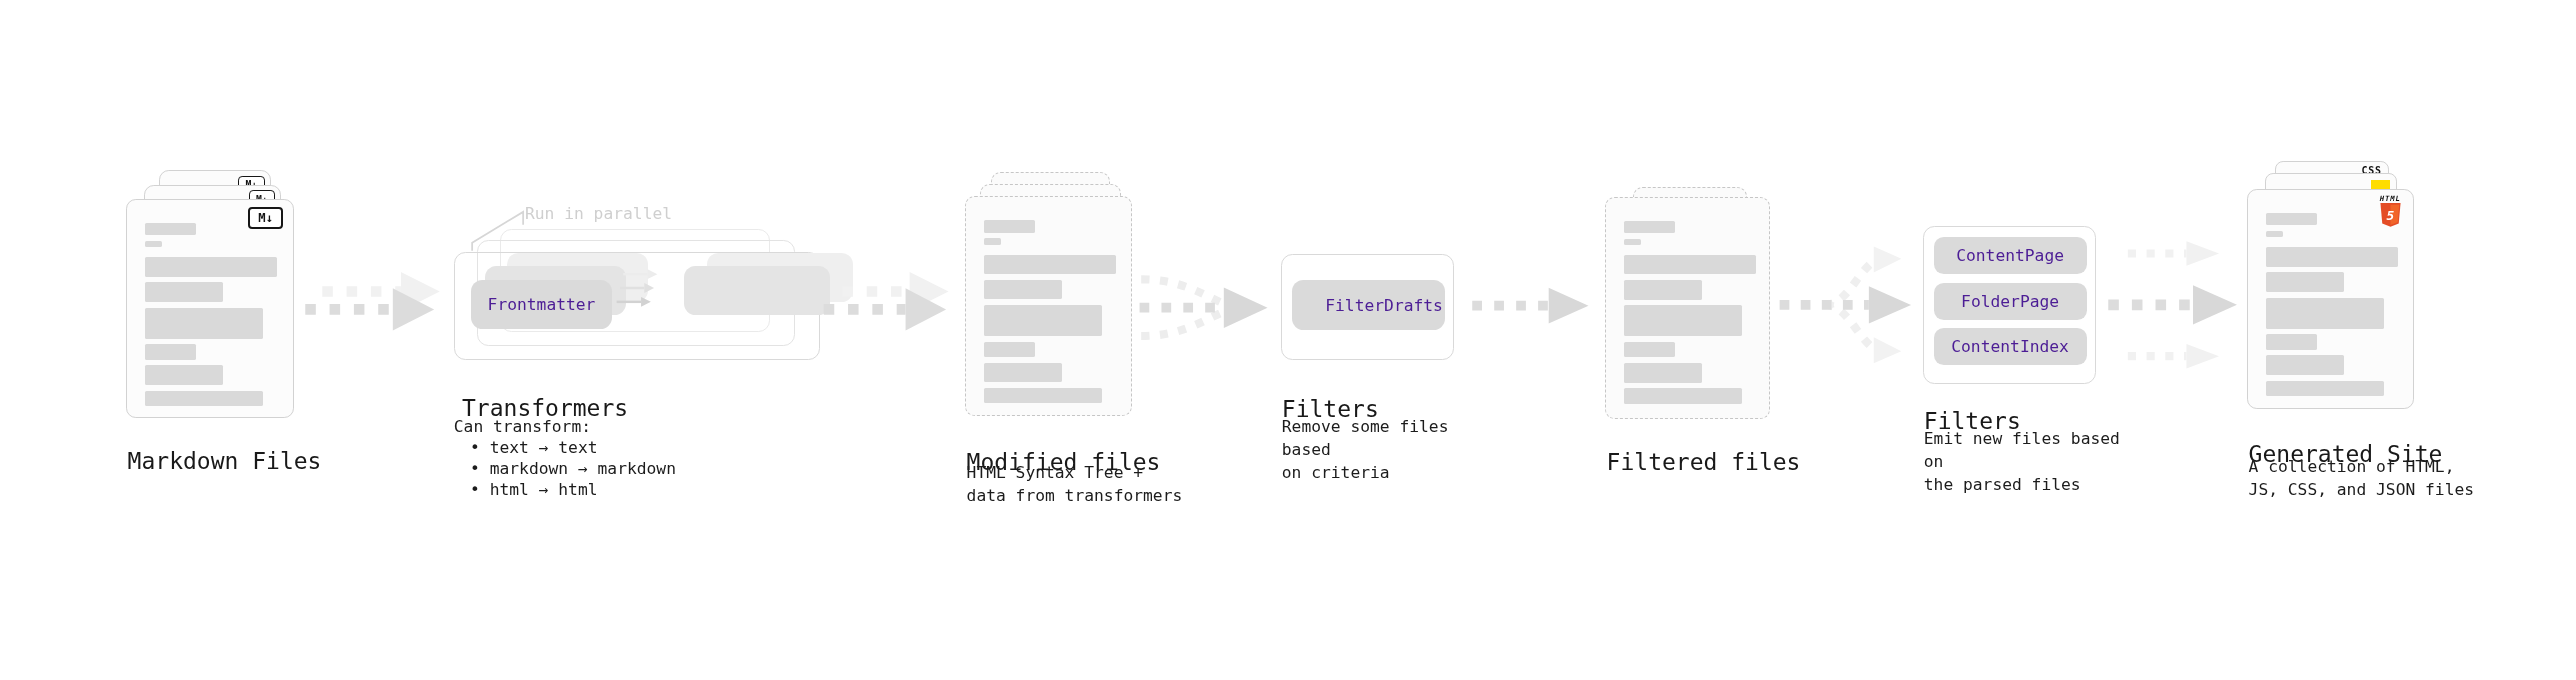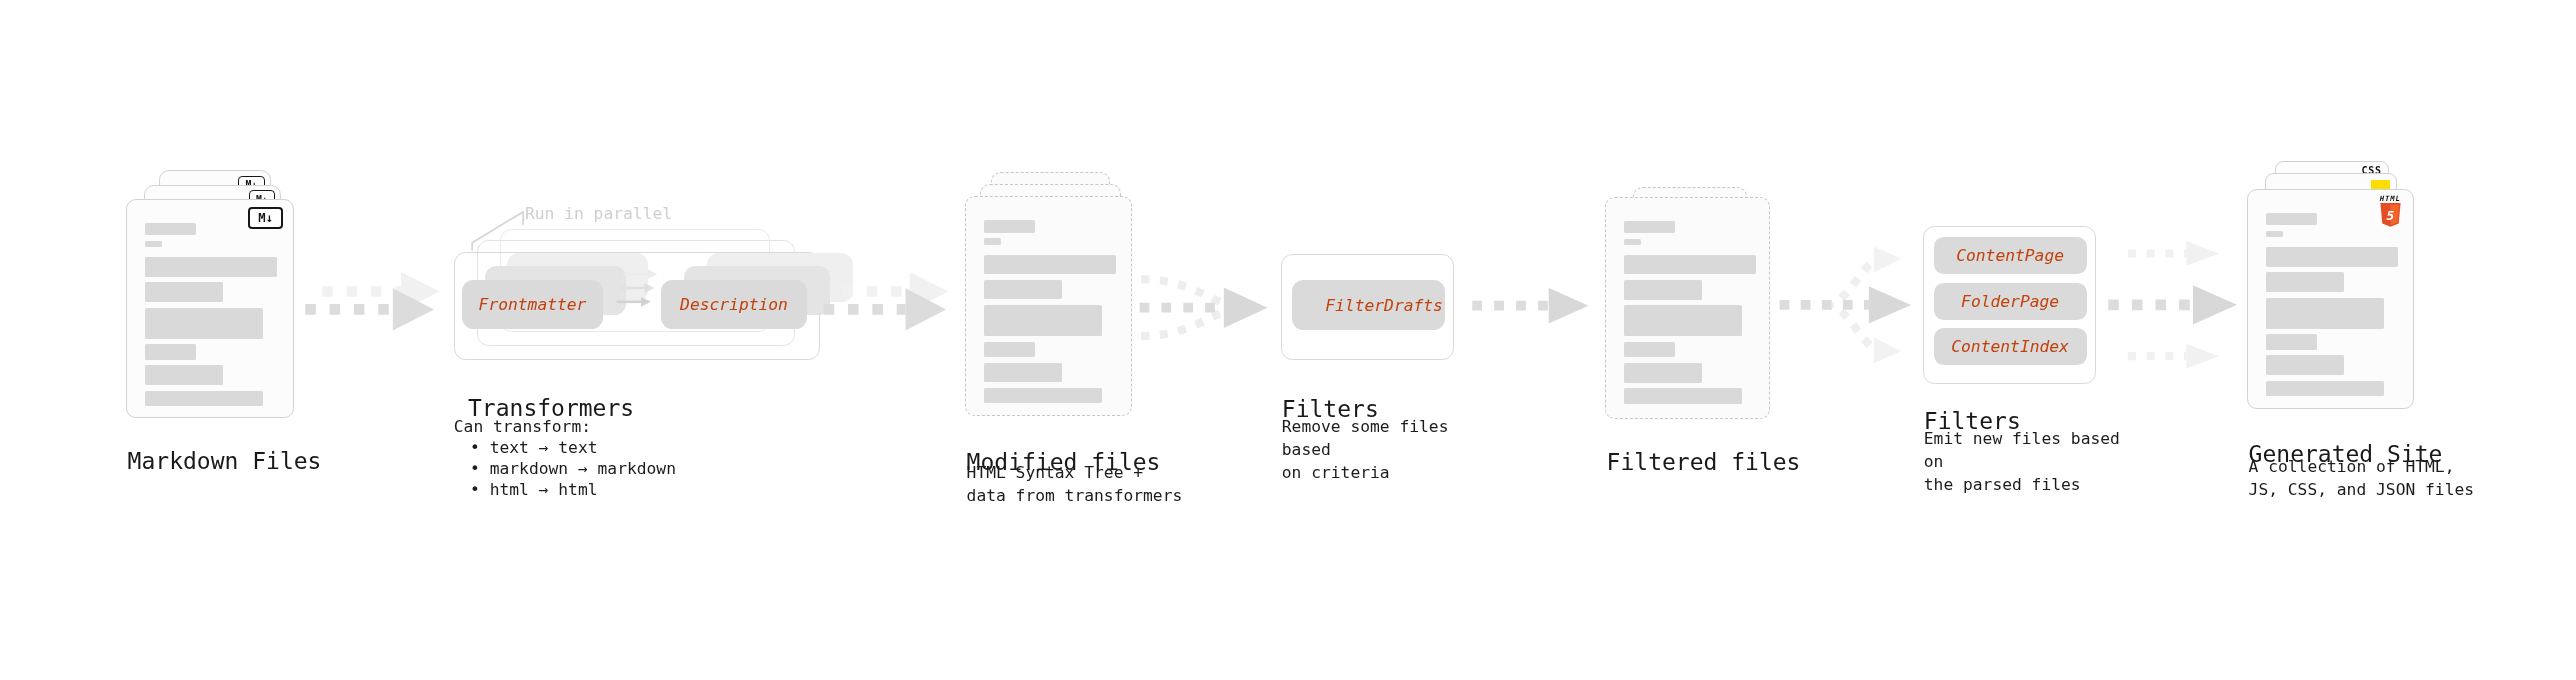--- a/index.html
+++ b/index.html
@@ -36,21 +36,21 @@
   .md-badge.front{width:31px;height:18.7px;font-size:12.2px;right:9.8px;top:6.5px;}
   .md-badge.small{width:24.4px;height:15.4px;font-size:9.8px;right:4.9px;top:4.9px;border-width:1.6px;}
 
   
   .tbox{position:absolute;border-radius:11.4px;box-sizing:border-box;background:transparent;border:1.6px solid #d9d9d9;}
   .tbox.mid{border-color:#e3e3e3;}
   .tbox.back{border-color:#eaeaea;}
 
   
   .pill{position:absolute;background:#dadada;border-radius:11.4px;display:flex;align-items:center;
-        justify-content:center;font-size:16.3px;color:#c2410c;box-sizing:border-box;white-space:nowrap;font-style:italic;}
+        justify-content:center;font-size:16.3px;color:#4c1d95;box-sizing:border-box;white-space:nowrap;}
   .pill.ghost1{background:#e4e4e4;}
   .pill.ghost2{background:#efefef;}
 
   
   .obox{position:absolute;border:1.6px solid #d9d9d9;border-radius:11.4px;box-sizing:border-box;background:transparent;}
 
   
   .css-badge{position:absolute;right:6.5px;top:4.9px;text-align:center;}
   .css-txt{font-size:10px;font-weight:bold;color:#111;letter-spacing:0.8px;line-height:7.3px;}
   .css-line{width:19.5px;height:3.3px;background:#2962f1;margin-top:1.6px;}
@@ -104,36 +104,35 @@
       <polyline points="15,55 15,45 78,7 78,23" fill="none" stroke="#d6d6d6" stroke-width="2.2"></polyline>
     </svg>
     <div class="note" style="left:72px;top:0.8px;">Run in parallel</div>
 
     <div class="tbox back" style="left:47px;top:26px;width:270px;height:103px;"></div>
     <div class="tbox mid" style="left:23.6px;top:37px;width:318px;height:106px;"></div>
     <div class="tbox" style="left:0.8px;top:49px;width:366px;height:108px;"></div>
 
     <div class="pill ghost2" style="left:54px;top:50px;width:141px;height:49px;"></div>
     <div class="pill ghost1" style="left:32px;top:63px;width:141px;height:49px;"></div>
-    <div class="pill" style="left:9px;top:77px;width:141px;height:49px;text-align:center;">Frontmatter</div>
+    <div class="pill" style="left:18px;top:77px;width:141px;height:49px;text-align:center;">Frontmatter</div>
 
     <svg class="abs" style="left:157px;top:63px;" width="54" height="44" viewBox="0 0 66 54">
       <line x1="16" y1="10" x2="46" y2="10" stroke="#ececec" stroke-width="3"></line>
         <polygon points="46,4 58,10 46,16" fill="#ececec"></polygon>
       <line x1="12" y1="27" x2="42" y2="27" stroke="#e0e0e0" stroke-width="3"></line>
         <polygon points="42,21 54,27 42,33" fill="#e0e0e0"></polygon>
       <line x1="8" y1="44" x2="38" y2="44" stroke="#d2d2d2" stroke-width="3"></line>
         <polygon points="38,38 50,44 38,50" fill="#d2d2d2"></polygon>
     </svg>
 
     <div class="pill ghost2" style="left:254px;top:50px;width:146px;height:49px;"></div>
     <div class="pill ghost1" style="left:231px;top:63px;width:146px;height:49px;"></div>
-    <div class="pill" style="left:208px;top:77px;width:146px;height:49px;">Description</div>
-
-    <h2 class="title" style="left:15px;top:173px;">Transformers</h2>
+
+    <h2 class="title" style="left:9px;top:173px;">Transformers</h2>
     <div class="cap-list" style="left:0.8px;top:213px;">
       <div>Can transform:</div>
       <div class="bullet">• text → text</div>
       <div class="bullet">• markdown → markdown</div>
       <div class="bullet">• html → html</div>
     </div>
   </section>
 
   <svg class="abs" style="left:822px;top:264px;" width="138" height="77" viewBox="0 0 170 95">
     <line x1="25" y1="34" x2="108" y2="34" stroke="#f1f1f1" stroke-width="13" stroke-dasharray="13 17"></line>

